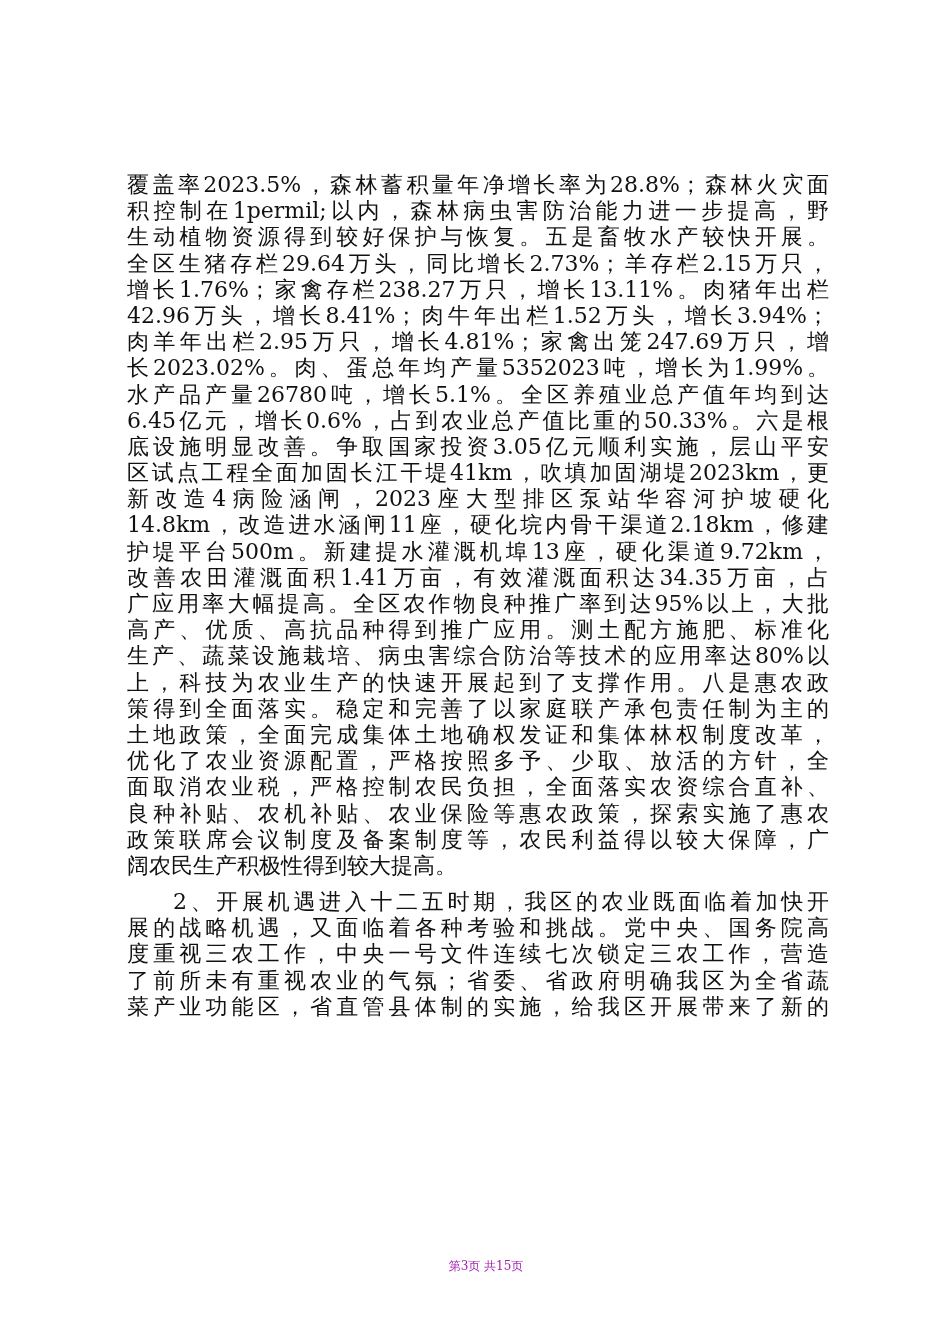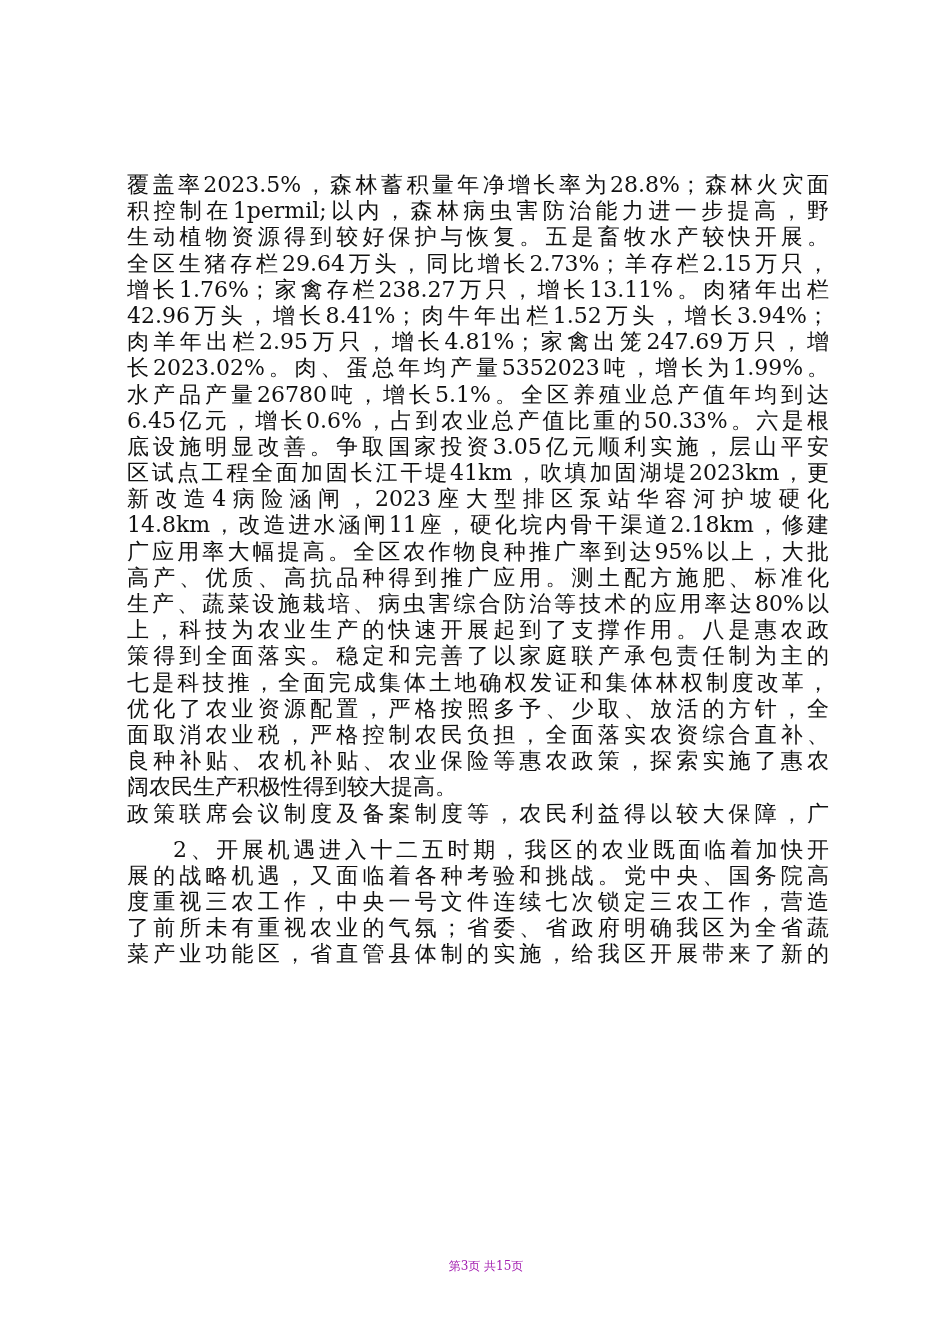--- a/index.html
+++ b/index.html
@@ -69,31 +69,33 @@
       <div class="line">增长1.76%；家禽存栏238.27万只，增长13.11%。肉猪年出栏</div>
       <div class="line">42.96万头，增长8.41%；肉牛年出栏1.52万头，增长3.94%；</div>
       <div class="line">肉羊年出栏2.95万只，增长4.81%；家禽出笼247.69万只，增</div>
       <div class="line">长2023.02%。肉、蛋总年均产量5352023吨，增长为1.99%。</div>
       <div class="line">水产品产量26780吨，增长5.1%。全区养殖业总产值年均到达</div>
       <div class="line">6.45亿元，增长0.6%，占到农业总产值比重的50.33%。六是根</div>
       <div class="line">底设施明显改善。争取国家投资3.05亿元顺利实施，层山平安</div>
       <div class="line">区试点工程全面加固长江干堤41km，吹填加固湖堤2023km，更</div>
       <div class="line">新改造4病险涵闸，2023座大型排区泵站华容河护坡硬化</div>
       <div class="line">14.8km，改造进水涵闸11座，硬化垸内骨干渠道2.18km，修建</div>
+      <div class="line">护堤平台500m。新建提水灌溉机埠13座，硬化渠道9.72km，</div>
+      <div class="line">改善农田灌溉面积1.41万亩，有效灌溉面积达34.35万亩，占</div>
       <div class="line">广应用率大幅提高。全区农作物良种推广率到达95%以上，大批</div>
       <div class="line">高产、优质、高抗品种得到推广应用。测土配方施肥、标准化</div>
       <div class="line">生产、蔬菜设施栽培、病虫害综合防治等技术的应用率达80%以</div>
       <div class="line">上，科技为农业生产的快速开展起到了支撑作用。八是惠农政</div>
       <div class="line">策得到全面落实。稳定和完善了以家庭联产承包责任制为主的</div>
-      <div class="line">七是科技推，全面完成集体土地确权发证和集体林权制度改革，</div>
+      <div class="line">土地政策，全面完成集体土地确权发证和集体林权制度改革，</div>
       <div class="line">优化了农业资源配置，严格按照多予、少取、放活的方针，全</div>
       <div class="line">面取消农业税，严格控制农民负担，全面落实农资综合直补、</div>
       <div class="line">良种补贴、农机补贴、农业保险等惠农政策，探索实施了惠农</div>
+      <div class="line">政策联席会议制度及备案制度等，农民利益得以较大保障，广</div>
       <div class="line last">阔农民生产积极性得到较大提高。</div>
-      <div class="line">政策联席会议制度及备案制度等，农民利益得以较大保障，广</div>
     </div>
 
     <div>
       <div class="line indent">2、开展机遇进入十二五时期，我区的农业既面临着加快开</div>
       <div class="line">展的战略机遇，又面临着各种考验和挑战。党中央、国务院高</div>
       <div class="line">度重视三农工作，中央一号文件连续七次锁定三农工作，营造</div>
       <div class="line">了前所未有重视农业的气氛；省委、省政府明确我区为全省蔬</div>
       <div class="line">菜产业功能区，省直管县体制的实施，给我区开展带来了新的</div>
     </div>
   </div>

